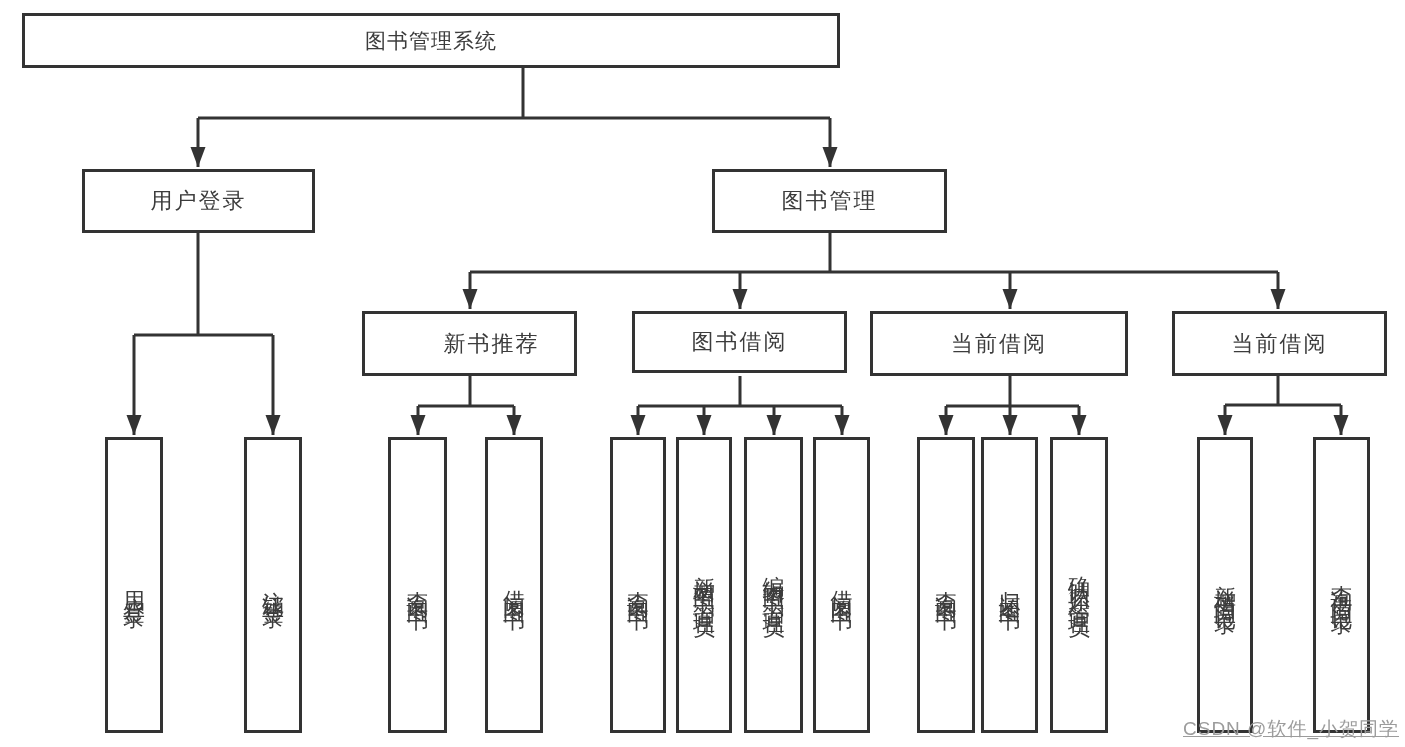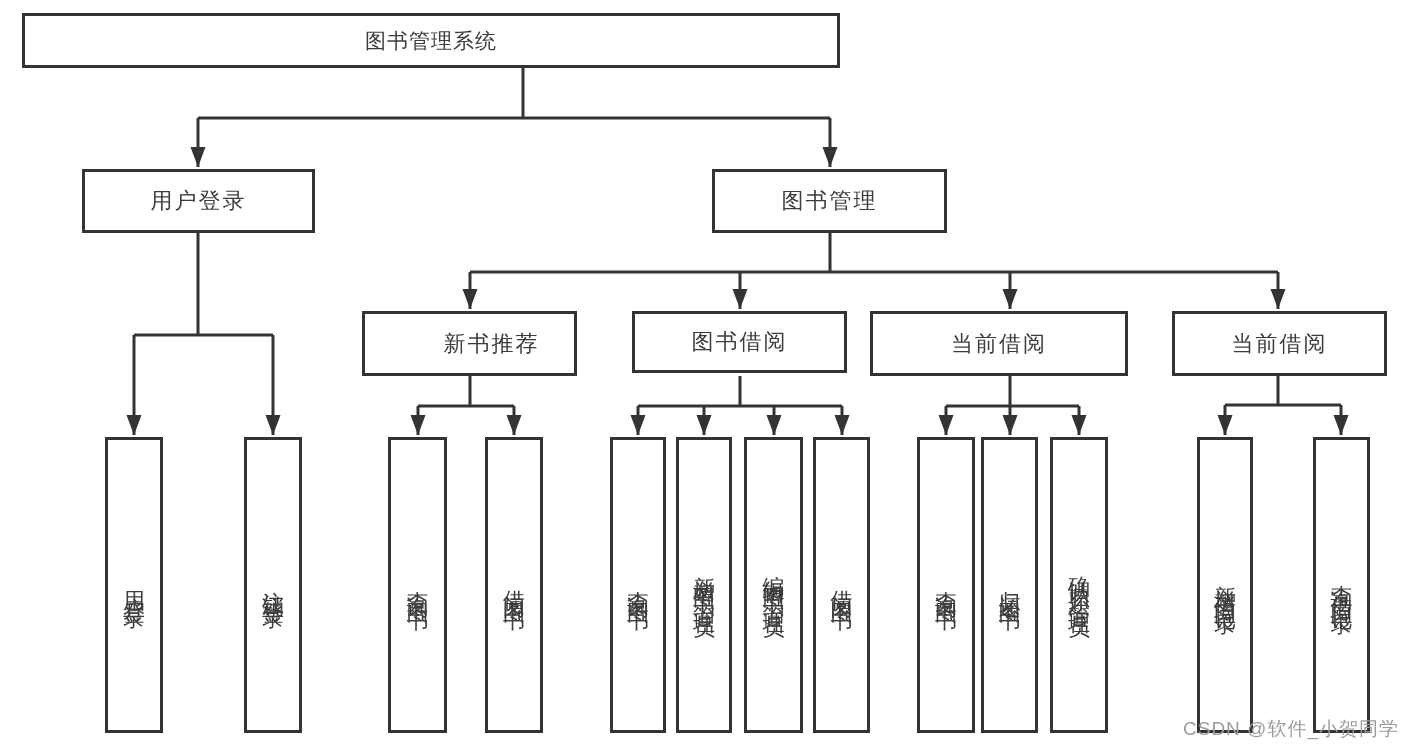--- a/index.html
+++ b/index.html
@@ -57,20 +57,21 @@
   }
   .watermark {
     position: absolute;
     left: 1183px;
     top: 716px;
     font-size: 19px;
     letter-spacing: 1px;
     color: var(--wm, #9c9c9c);
     z-index: 3;
     white-space: nowrap;
+    text-decoration: underline;
   }
 </style>
 </head>
 <body>
 
 <div id="canvas">
 
   <svg class="connectors" viewBox="0 0 1405 747" xmlns="http://www.w3.org/2000/svg">
     <defs>
       <marker id="arrow" markerUnits="userSpaceOnUse" markerWidth="24" markerHeight="18" refX="20" refY="7.5" orient="auto">

